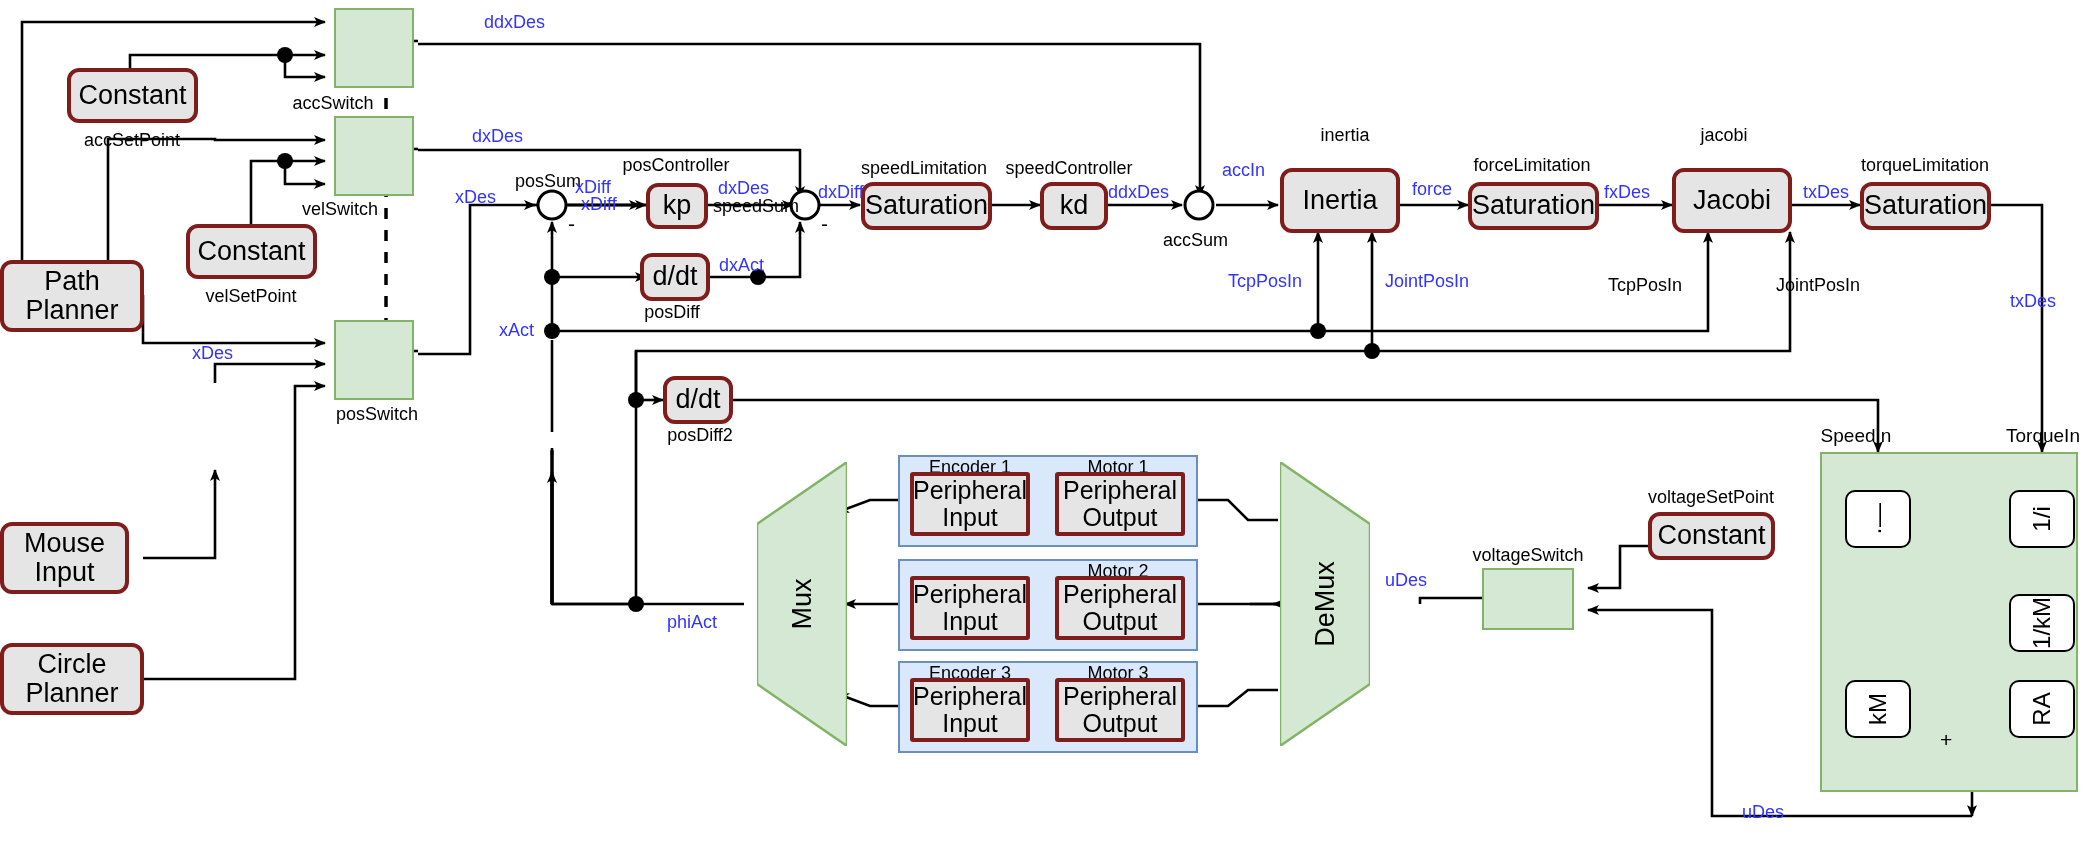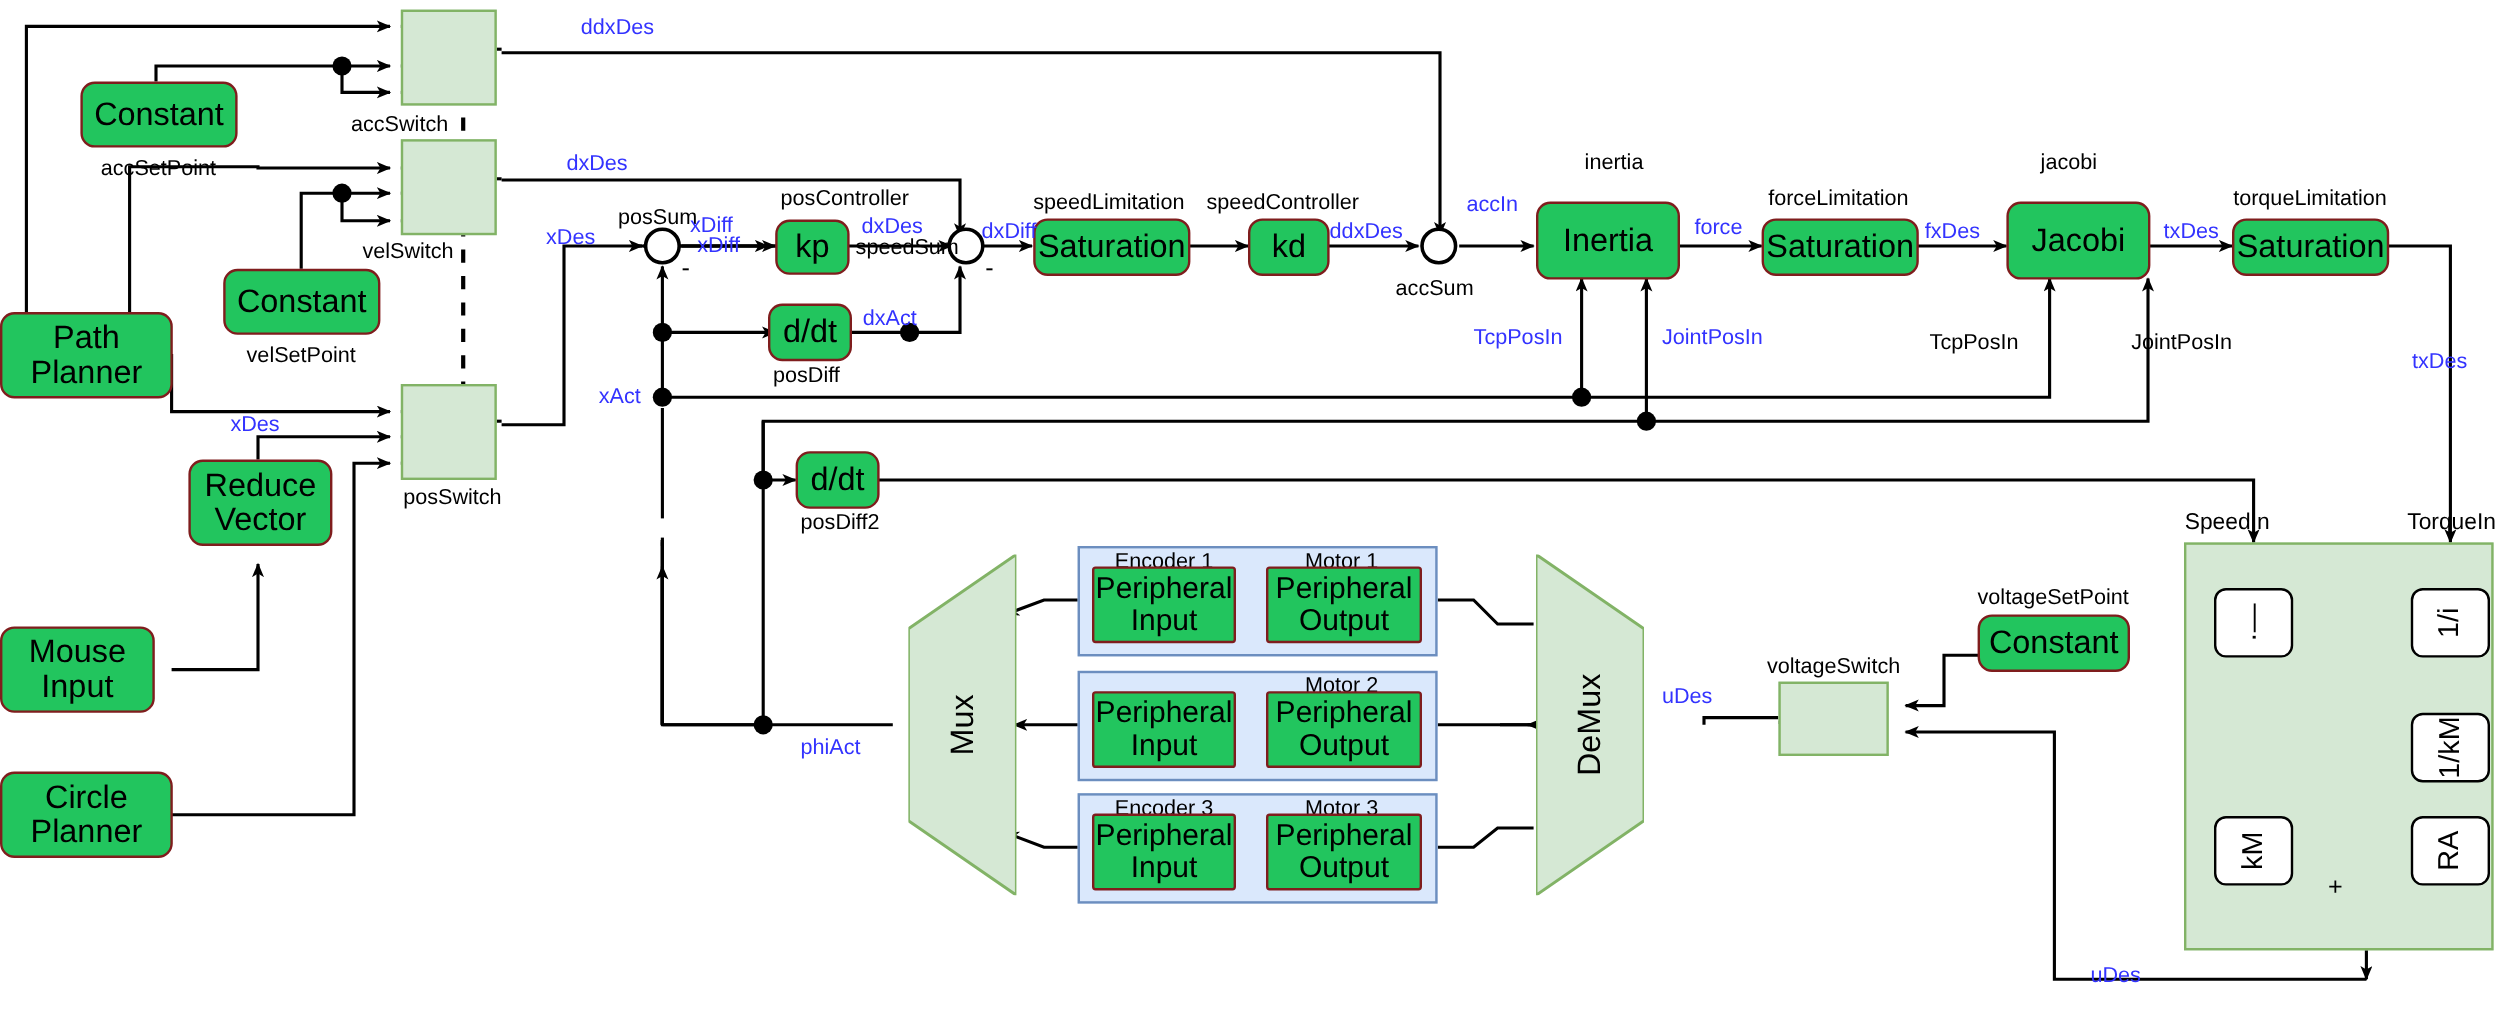--- a/index.html
+++ b/index.html
@@ -19,22 +19,22 @@
   }
   svg.wires {
     position: absolute;
     left: 0; top: 0;
     width: 2098px; height: 848px;
     pointer-events: none;
   }
   .blk {
     position: absolute;
     box-sizing: border-box;
-    background: #22c55e;
-    border: 2px solid #7f1d1d;
+    background: #e5e5e5;
+    border: 4px solid #7f1d1d;
     border-radius: 12px;
     display: flex;
     align-items: center;
     justify-content: center;
     text-align: center;
     color: #000;
     line-height: 1.08;
     font-size: 27px;
     white-space: pre-line;
   }
@@ -277,40 +277,38 @@
 
   <div class="blk" style="left:67px; top:68px; width:131px; height:55px;">Constant</div>
   <div class="lbl ctr" style="left:132px; top:130px;">accSetPoint</div>
 
   <div class="blk" style="left:186px; top:224px; width:131px; height:55px;">Constant</div>
   <div class="lbl ctr" style="left:251px; top:286px;">velSetPoint</div>
 
   <div class="blk" style="left:0px; top:260px; width:144px; height:72px;">Path
 Planner</div>
 
-  <div class="blk" style="left:157px; top:383px; width:120px; height:72px;">Reduce
-Vector</div>
 
   <div class="blk" style="left:0px; top:522px; width:129px; height:72px;">Mouse
 Input</div>
 
   <div class="blk" style="left:0px; top:643px; width:144px; height:72px;">Circle
 Planner</div>
 
   <div class="grp" style="left:334px; top:8px; width:80px; height:80px;"></div>
   <div class="lbl ctr" style="left:333px; top:93px;">accSwitch</div>
 
   <div class="grp" style="left:334px; top:116px; width:80px; height:80px;"></div>
   <div class="lbl ctr" style="left:340px; top:199px;">velSwitch</div>
 
   <div class="grp" style="left:334px; top:320px; width:80px; height:80px;"></div>
   <div class="lbl ctr" style="left:377px; top:404px;">posSwitch</div>
 
   <div class="blk" style="left:646px; top:183px; width:62px; height:46px;">kp</div>
-  <div class="lbl ctr" style="left:676px; top:155px;margin-left:28px;">posController</div>
+  <div class="lbl ctr" style="left:676px; top:155px;">posController</div>
 
   <div class="blk" style="left:640px; top:253px; width:70px; height:48px;">d/dt</div>
   <div class="lbl ctr" style="left:672px; top:302px;">posDiff</div>
 
   <div class="blk" style="left:861px; top:182px; width:131px; height:48px;">Saturation</div>
   <div class="lbl ctr" style="left:924px; top:158px;">speedLimitation</div>
 
   <div class="blk" style="left:1040px; top:182px; width:68px; height:48px;">kd</div>
   <div class="lbl ctr" style="left:1069px; top:158px;">speedController</div>
 

